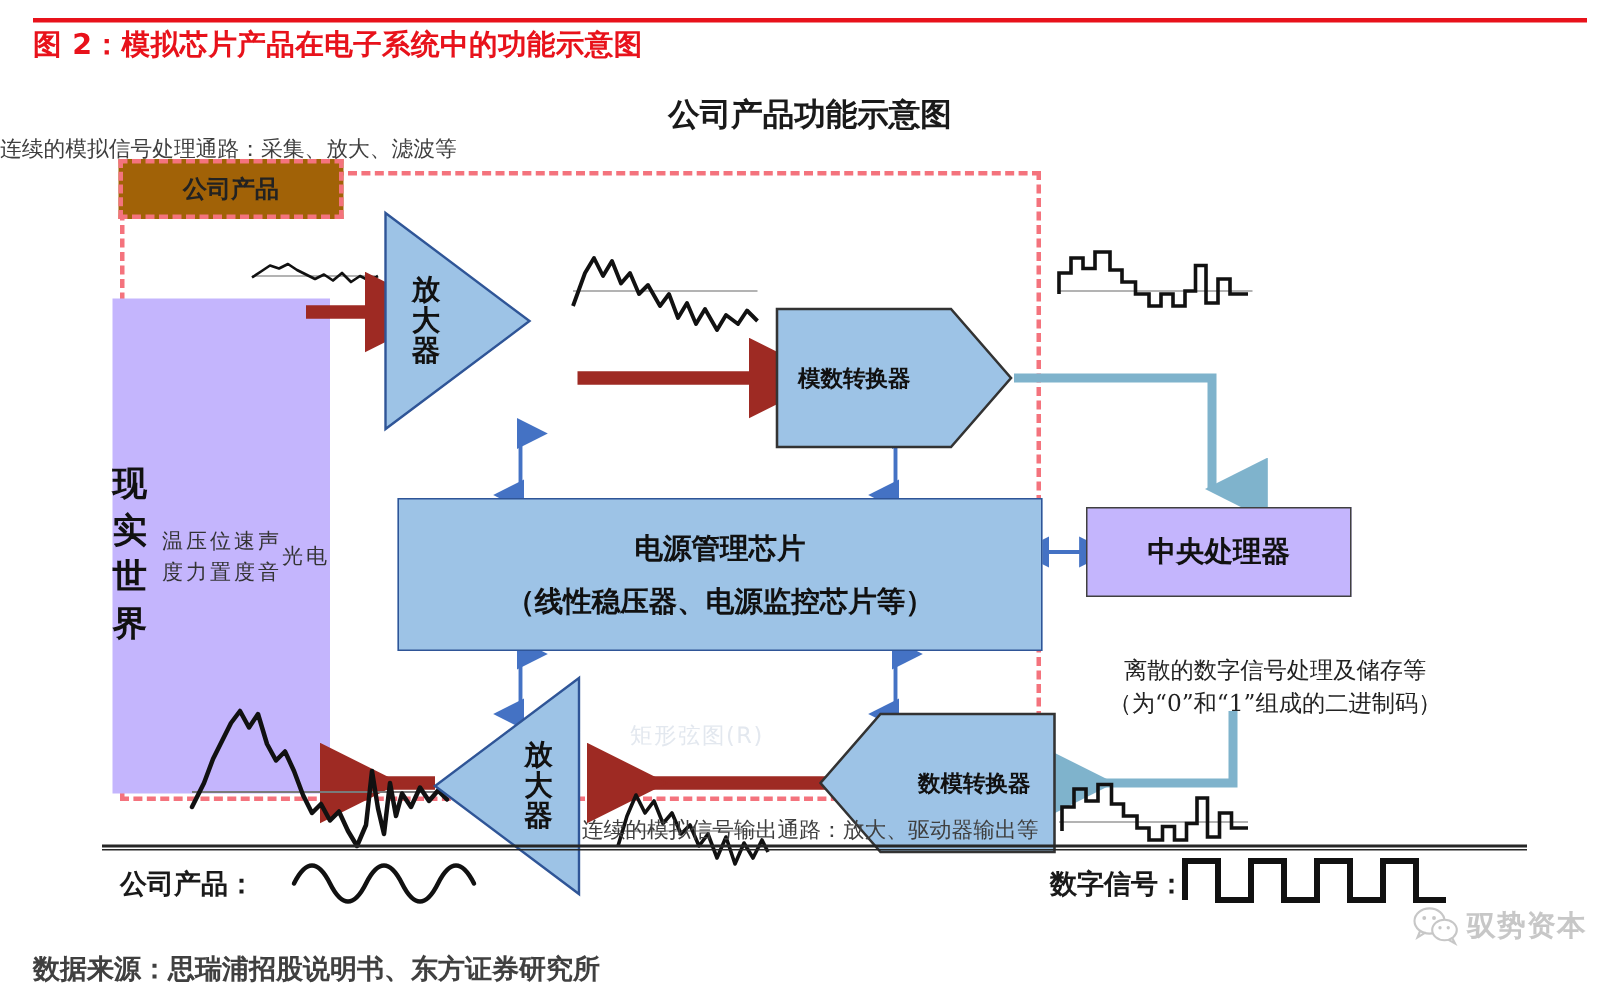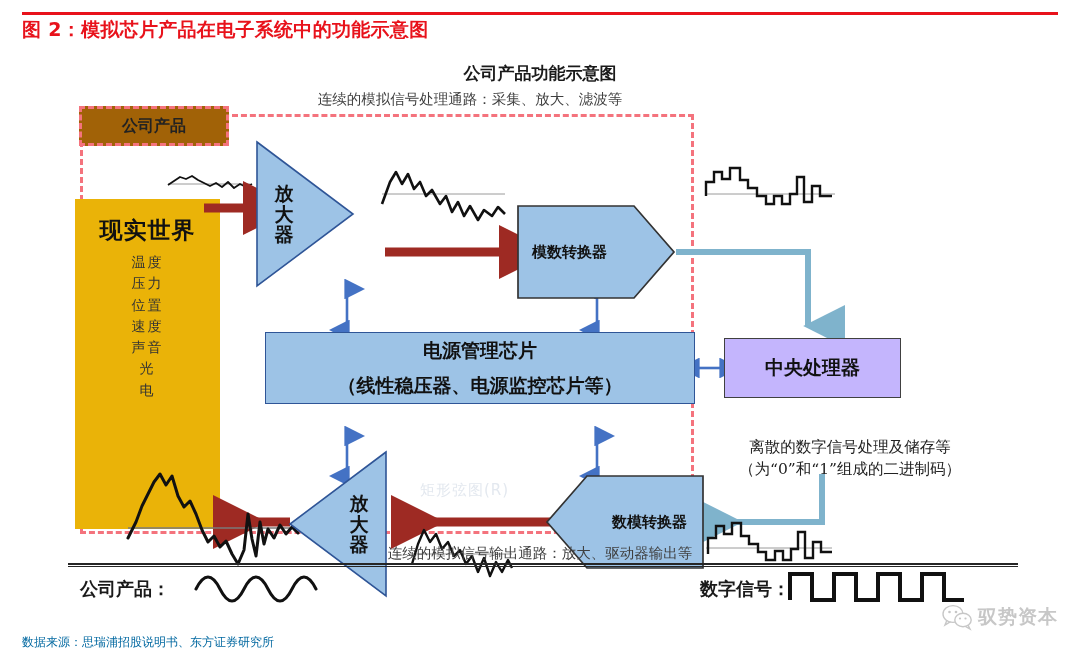--- a/index.html
+++ b/index.html
@@ -17,24 +17,24 @@
     font-family:"DejaVu Sans","Liberation Sans",sans-serif;
     font-size:19px;font-weight:bold;color:#e8121b;letter-spacing:.3px;white-space:nowrap;
   }
 
   
   .canvas{position:absolute;left:0;top:44px;width:1080px;height:580px;}
 
   .chart-title{
     position:absolute;left:0;top:18px;width:1080px;text-align:center;
     font-family:"DejaVu Sans","Liberation Sans",sans-serif;
-    font-size:17px;font-weight:bold;color:#1a1a1a;
+    font-size:21px;font-weight:bold;color:#1a1a1a;
   }
   .chart-sub{
-    position:absolute;left:0;top:46px;width:940px;text-align:center;
+    position:absolute;left:0;top:46px;width:940px;
     font-family:"DejaVu Serif","Liberation Serif",serif;
     font-size:14.5px;color:#3f3f3f;
   }
   .flow-caption-bottom{
     position:absolute;left:0;top:500px;width:1080px;text-align:center;
     font-family:"DejaVu Serif","Liberation Serif",serif;
     font-size:14.5px;color:#3f3f3f;
   }
 
   
@@ -46,22 +46,22 @@
     position:absolute;left:79px;top:62px;width:150px;height:40px;
     border:3px dashed #f4737d;box-sizing:border-box;background:#a16207;
     display:flex;align-items:center;justify-content:center;
     font-family:"DejaVu Serif","Liberation Serif",serif;
     font-size:16px;color:#222;font-weight:600;
   }
 
   
   .realworld{
     position:absolute;left:75px;top:155px;width:145px;height:330px;
-    background:#eab308;
-    display:flex;flex-direction:column;align-items:center;
+    background:#c4b5fd;
+    display:flex;flex-direction:row;align-items:center;
     padding-top:16px;box-sizing:border-box;
   }
   .rw-head{
     font-family:"DejaVu Serif","Liberation Serif",serif;
     font-size:23px;font-weight:bold;color:#111;letter-spacing:1px;margin-bottom:6px;
   }
   .rw-item{
     font-family:Liberation Serif, serif;
     font-size:14px;color:#333;line-height:1.52;letter-spacing:2px;
   }
@@ -83,21 +83,21 @@
   .penta{position:absolute;}
   .penta .lbl{
     position:absolute;inset:0;display:flex;align-items:center;justify-content:center;
     font-family:"DejaVu Serif","Liberation Serif",serif;
     font-size:15px;font-weight:bold;color:#111;
   }
   .penta-l .lbl{justify-content:flex-end;padding-right:18px;}
   .penta-r .lbl{justify-content:flex-start;padding-left:16px;}
 
   .pmic{
-    position:absolute;left:265px;top:288px;width:430px;height:72px;
+    position:absolute;left:265px;top:288px;width:430px;height:102px;
     background:#9dc3e6;border:1.5px solid #2f5597;box-sizing:border-box;
     display:flex;flex-direction:column;align-items:center;justify-content:center;
   }
   .pmic .l1{
     font-family:"DejaVu Serif","Liberation Serif",serif;
     font-size:19px;font-weight:bold;color:#111;margin-bottom:9px;
   }
   .pmic .l2{
     font-family:"DejaVu Serif","Liberation Serif",serif;
     font-size:19px;font-weight:bold;color:#111;
@@ -124,21 +124,21 @@
     position:absolute;font-family:"DejaVu Serif","Liberation Serif",serif;
     font-size:18px;color:#1a1a1a;font-weight:600;
   }
   .lg-analog{left:80px;top:533px;}
   .lg-digital{left:700px;top:533px;}
 
   
   .source{
     position:absolute;left:22px;top:634px;
     font-family:"DejaVu Sans","Liberation Sans",sans-serif;
-    font-size:12px;color:#0369a1;font-weight:normal;
+    font-size:18px;color:#404040;font-weight:bold;
   }
   .watermark{
     position:absolute;right:22px;top:604px;display:flex;align-items:flex-end;gap:6px;opacity:.55;
   }
   .wm-text{
     font-family:"DejaVu Sans","Liberation Sans",sans-serif;
     font-size:19px;color:#9a9a9a;font-weight:bold;letter-spacing:1px;
   }
   .ghost{
     position:absolute;left:420px;top:437px;

